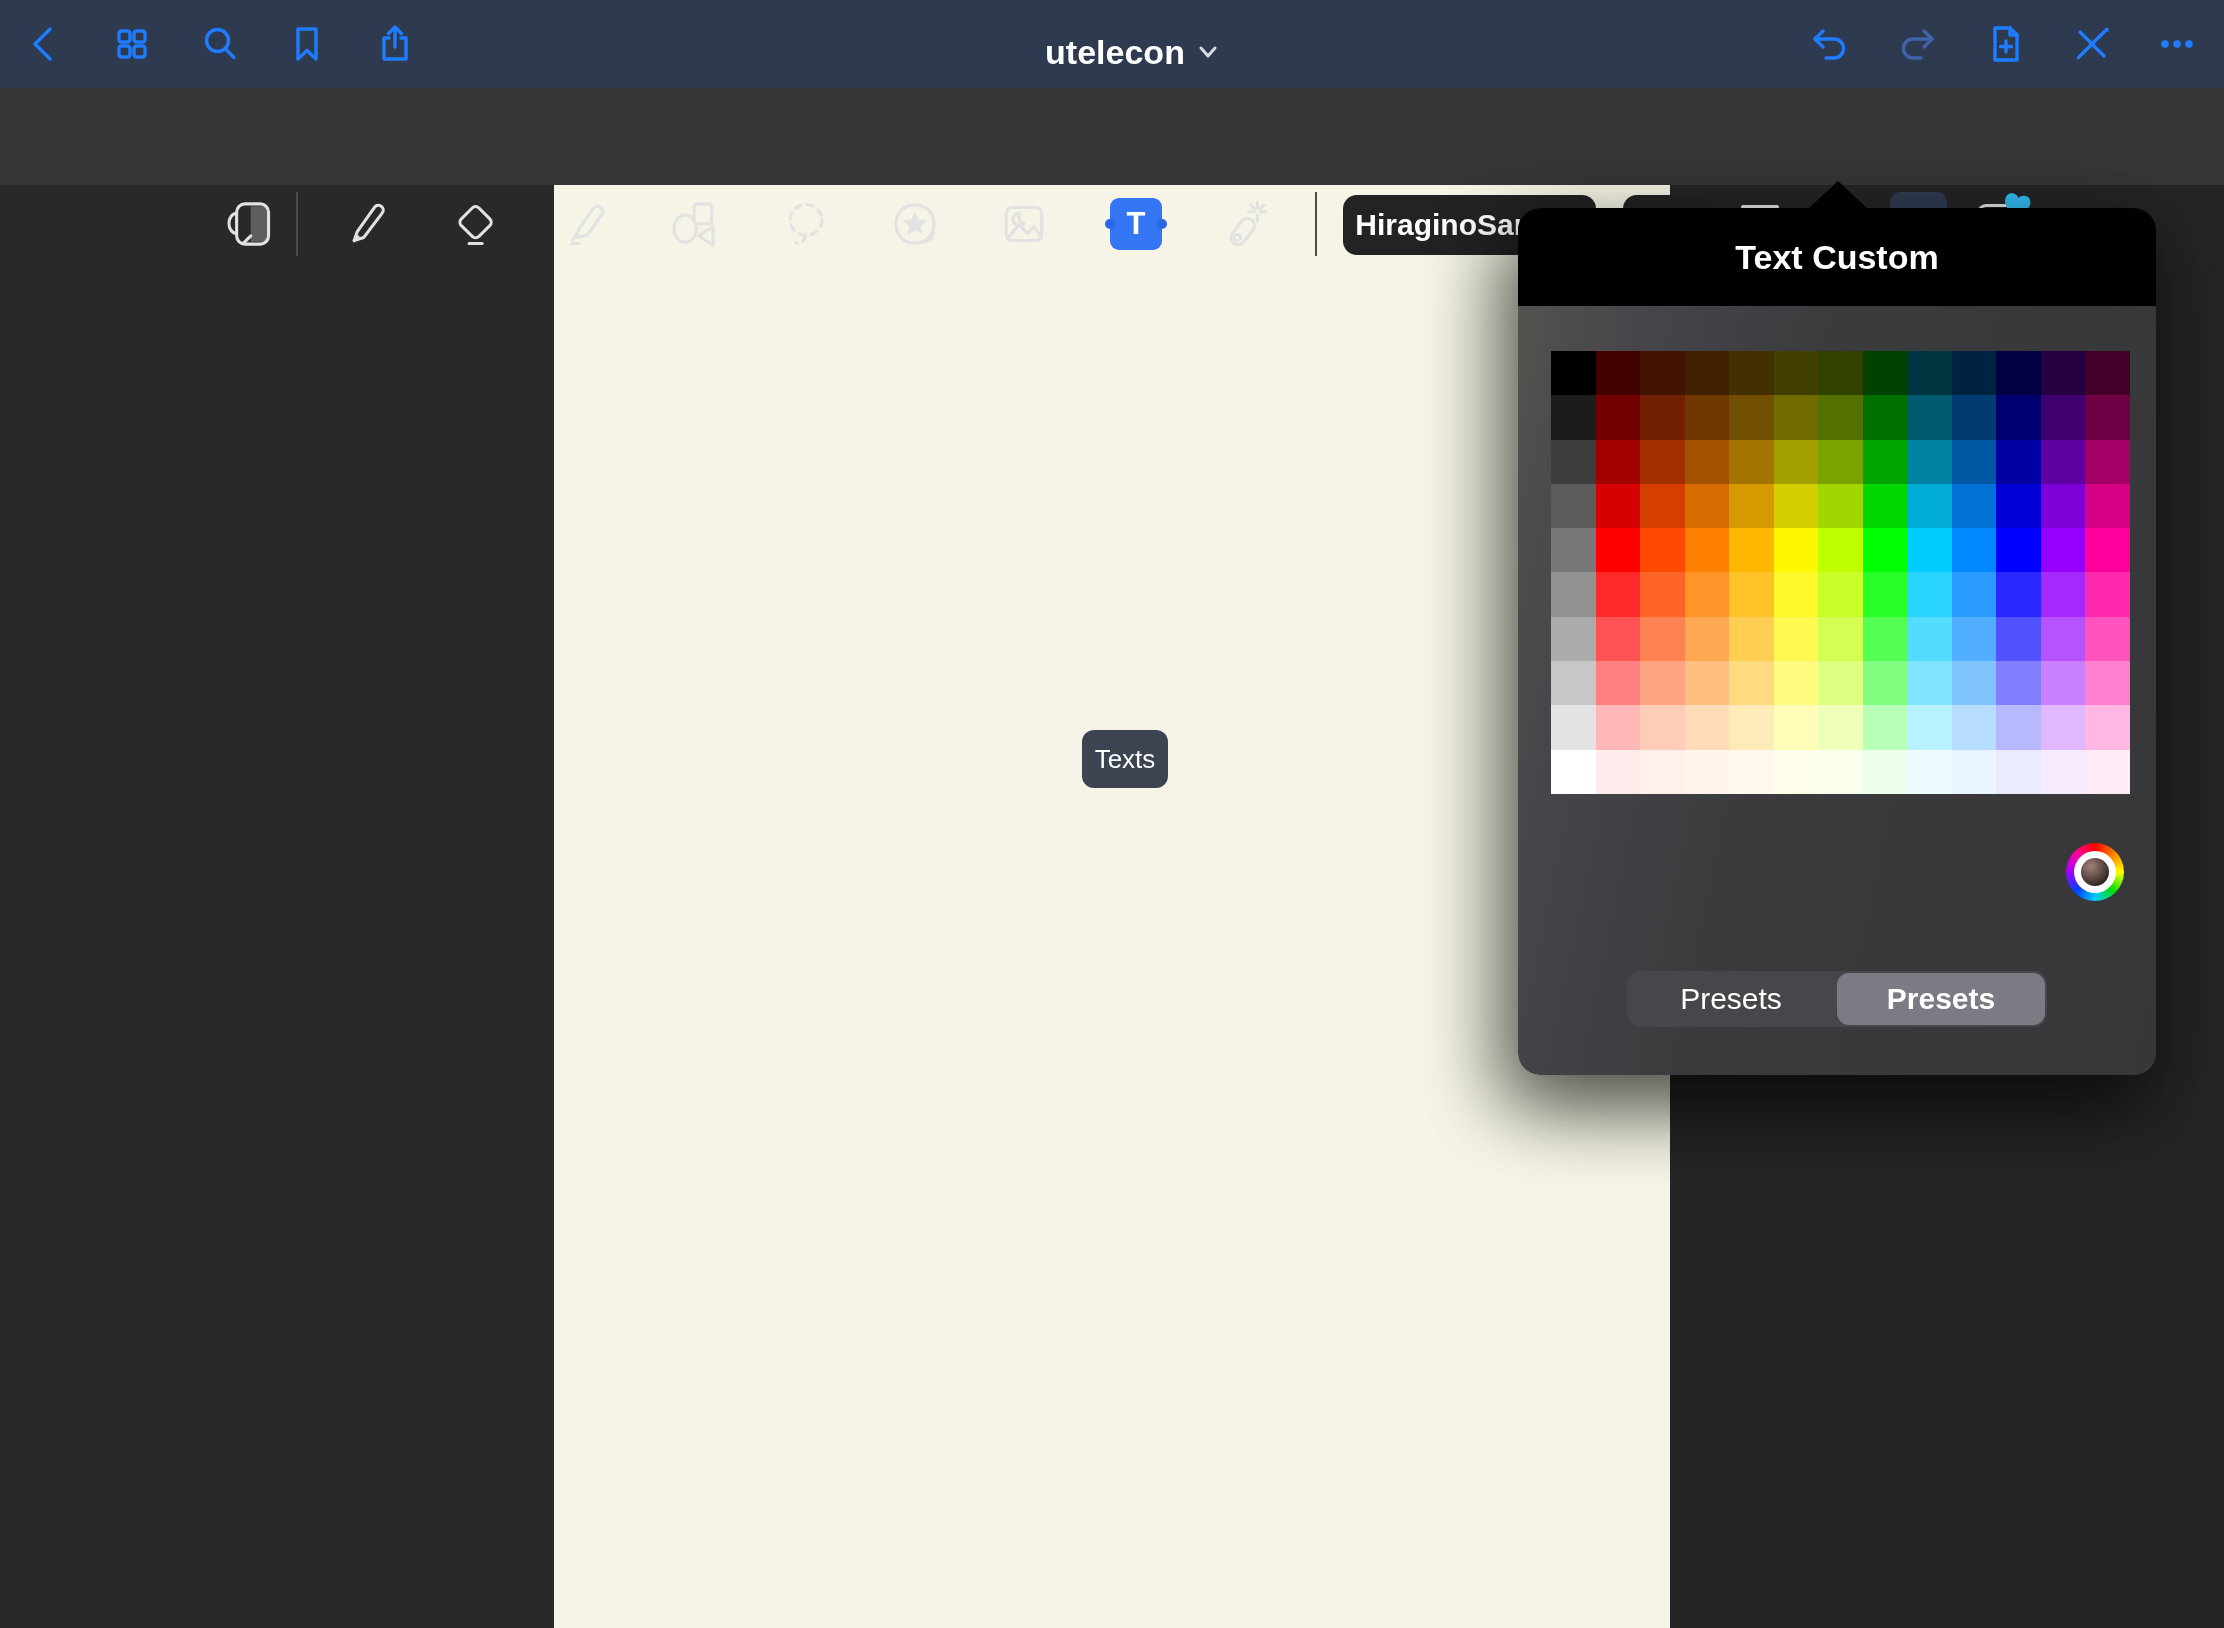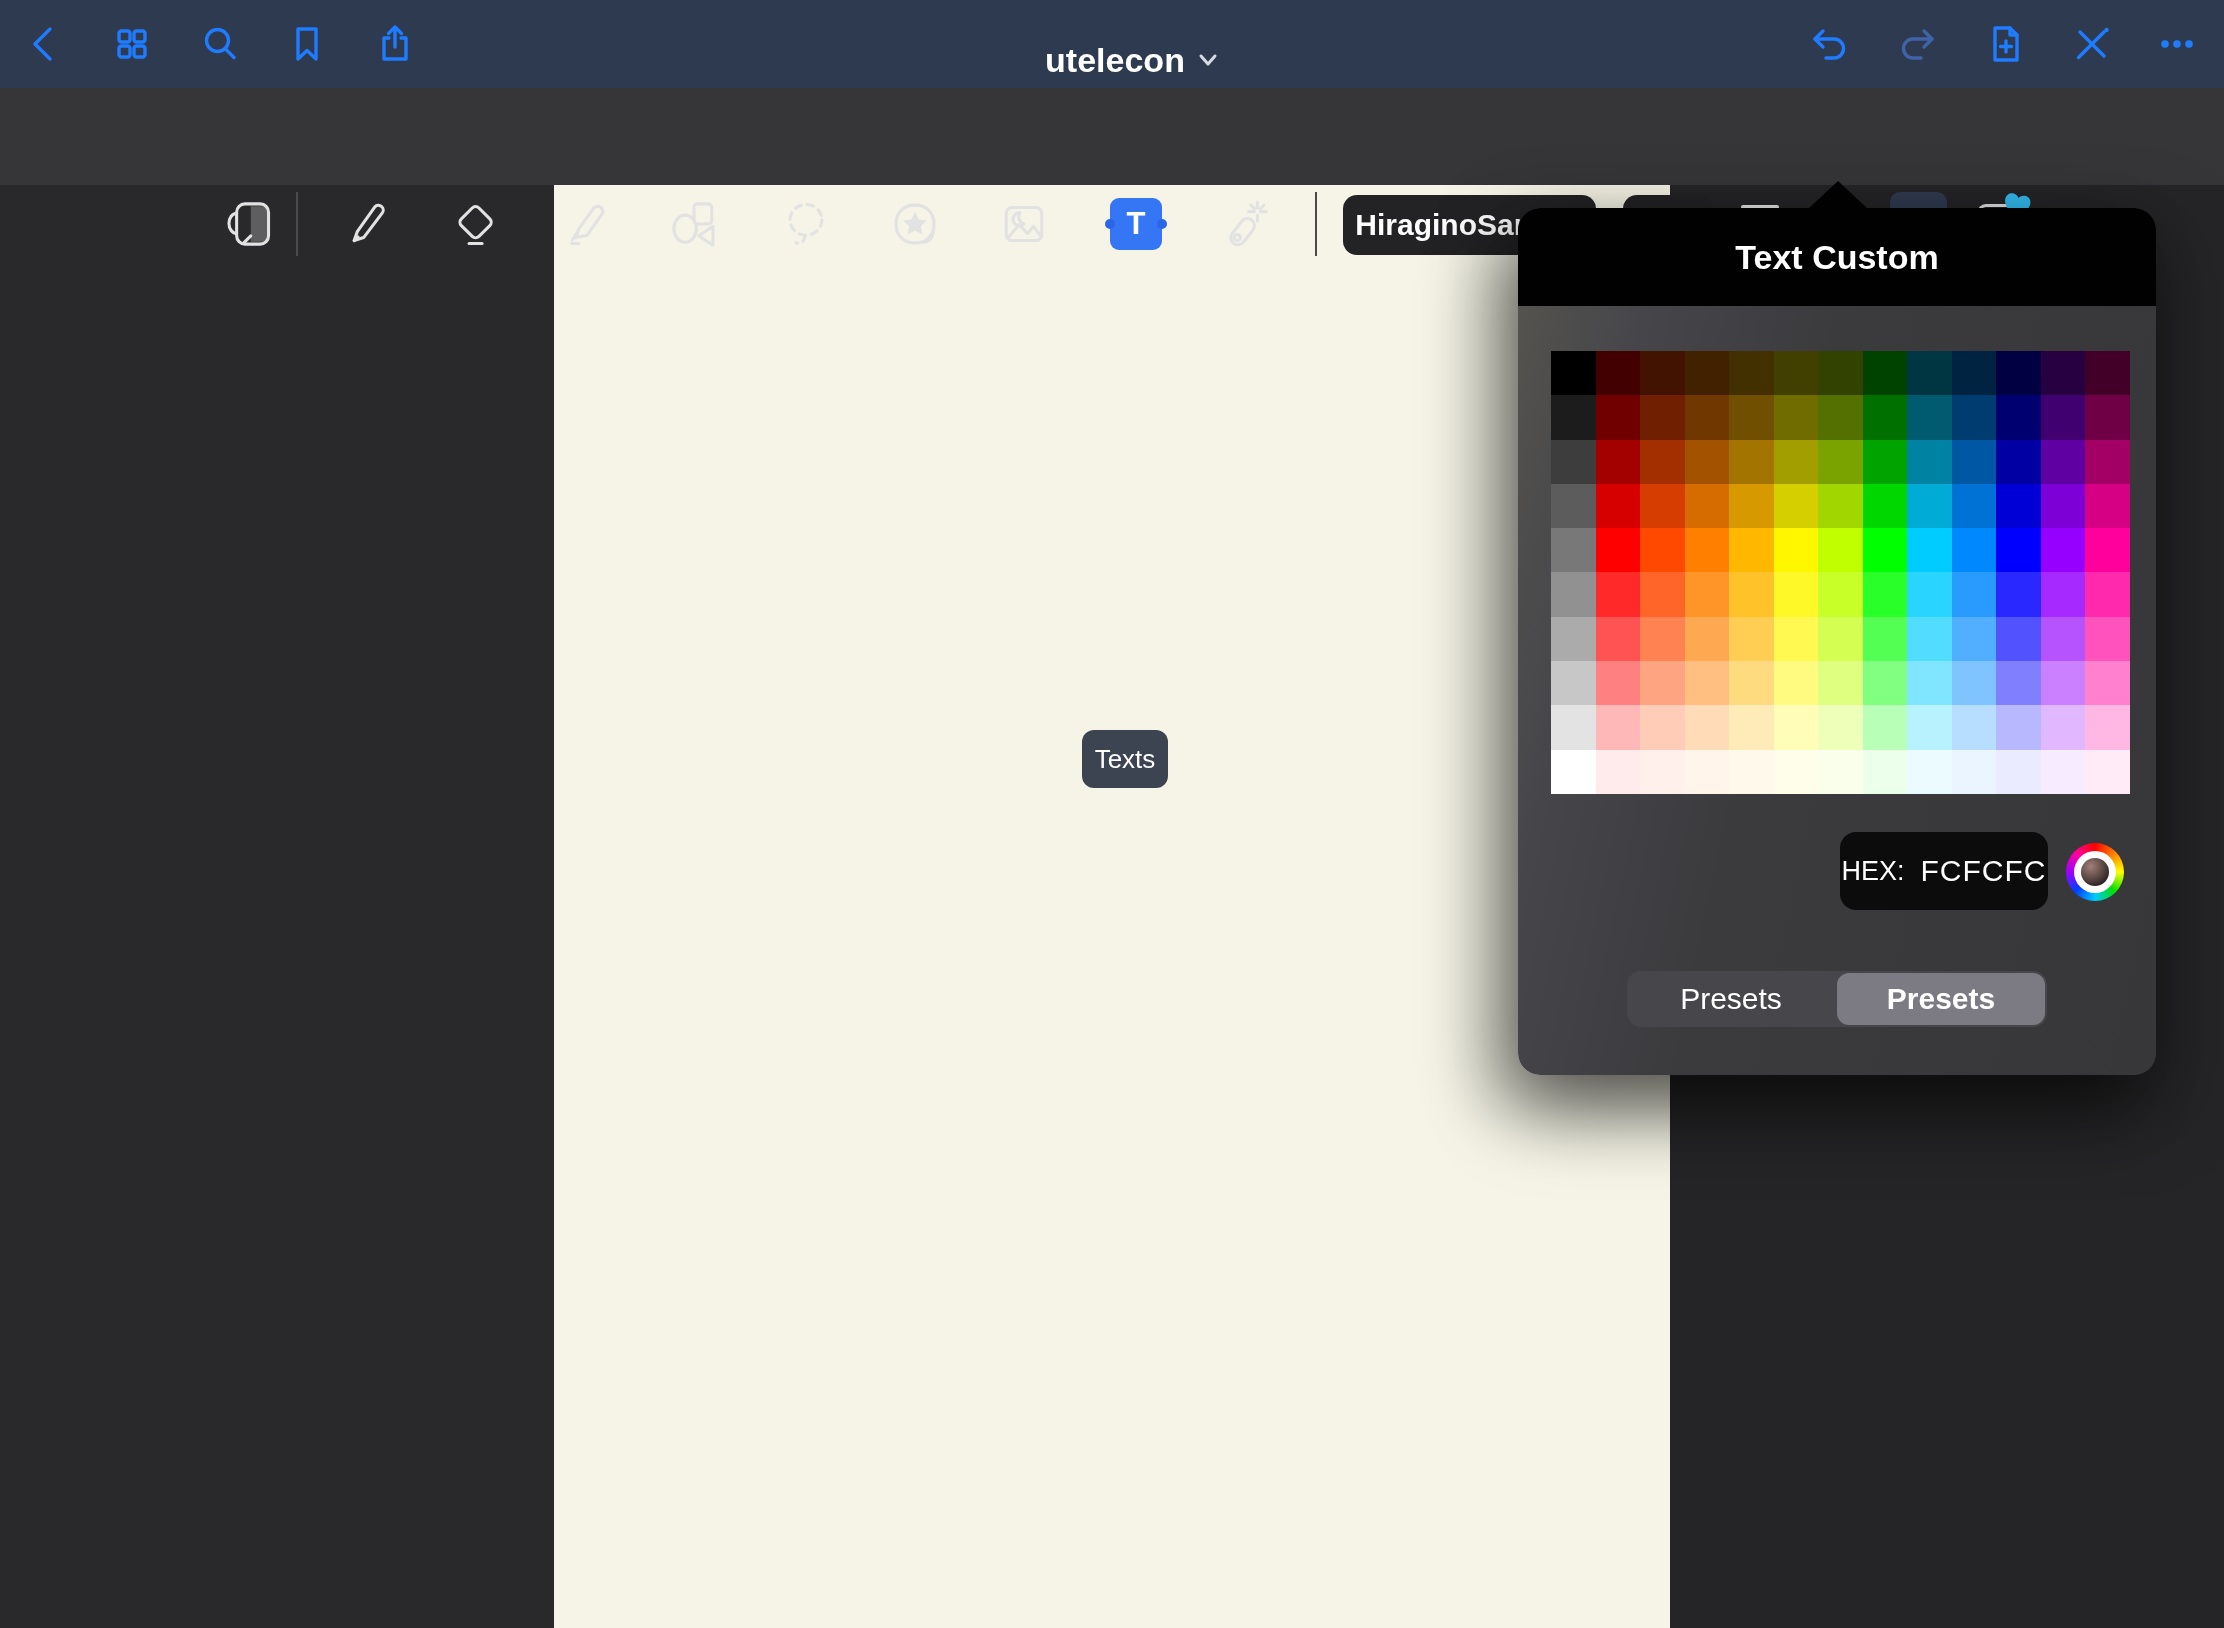--- a/index.html
+++ b/index.html
@@ -6,21 +6,21 @@
   #screen{
     position:relative;width:2224px;height:1628px;overflow:hidden;
     font-family:"Liberation Sans","DejaVu Sans",sans-serif;
     background:var(--right-panel-bg);
     -webkit-font-smoothing:antialiased;
   }
   
   .topbar{position:absolute;left:0;top:0;width:100%;height:88px;background:var(--topbar-bg);z-index:5;}
   .tb-icon{position:absolute;top:22px;width:44px;height:44px;}
   .tb-icon svg{width:100%;height:100%;}
-  .doc-title{position:absolute;left:992px;top:16px;width:280px;height:88px;display:flex;align-items:center;justify-content:center;gap:12px;color:#fff;font-size:34px;font-weight:700;}
+  .doc-title{position:absolute;left:992px;top:8px;width:280px;height:88px;display:flex;align-items:center;justify-content:center;gap:12px;color:#fff;font-size:34px;font-weight:700;}
   
   .toolbar{position:absolute;left:0;top:88px;width:100%;height:97px;background:var(--toolbar-bg);z-index:5;}
   .tool{position:absolute;top:108px;width:56px;height:56px;display:flex;align-items:center;justify-content:center;}
   .tool svg{width:52px;height:52px;}
   .tool-divider{position:absolute;top:104px;width:2px;height:64px;background:#4b4b4e;}
   .text-tool-btn{position:absolute;left:1110px;top:110px;width:52px;height:52px;border-radius:9px;background:var(--text-tool-bg);display:flex;align-items:center;justify-content:center;color:#fff;font-size:31px;font-weight:700;}
   .text-tool-btn .handle{position:absolute;top:21px;width:10px;height:10px;border-radius:50%;background:#2a66e8;}
   .handle.h-left{left:-5px;} .handle.h-right{right:-5px;}
   .chip{position:absolute;top:107px;height:60px;border-radius:14px;background:#232325;color:#fff;display:flex;align-items:center;justify-content:center;font-weight:700;font-size:30px;}
   .font-chip{left:1343px;width:253px;}
@@ -388,24 +388,20 @@
         <div style="background: rgb(255, 254, 235);"></div>
         <div style="background: rgb(250, 255, 235);"></div>
         <div style="background: rgb(235, 255, 235);"></div>
         <div style="background: rgb(235, 251, 255);"></div>
         <div style="background: rgb(235, 245, 255);"></div>
         <div style="background: rgb(235, 235, 255);"></div>
         <div style="background: rgb(247, 235, 255);"></div>
         <div style="background: rgb(255, 235, 247);"></div>
       </div>
 
-    <div class="hex-field">
-      <span class="lab">HEX:</span>
-      <span class="val">FCFCFC</span>
-    </div>
     <div class="wheel">
       <div class="ring"></div>
       <div class="core"></div>
     </div>
 
     <div class="seg">
       <div class="opt">
         <span>Presets</span>
       </div>
       <div class="opt selected">

